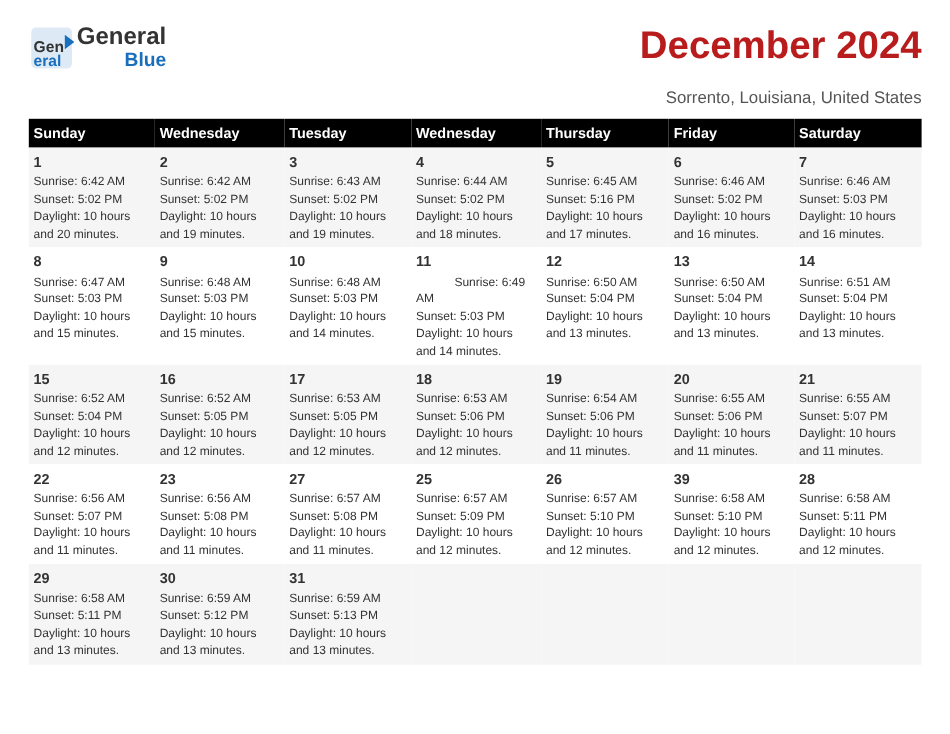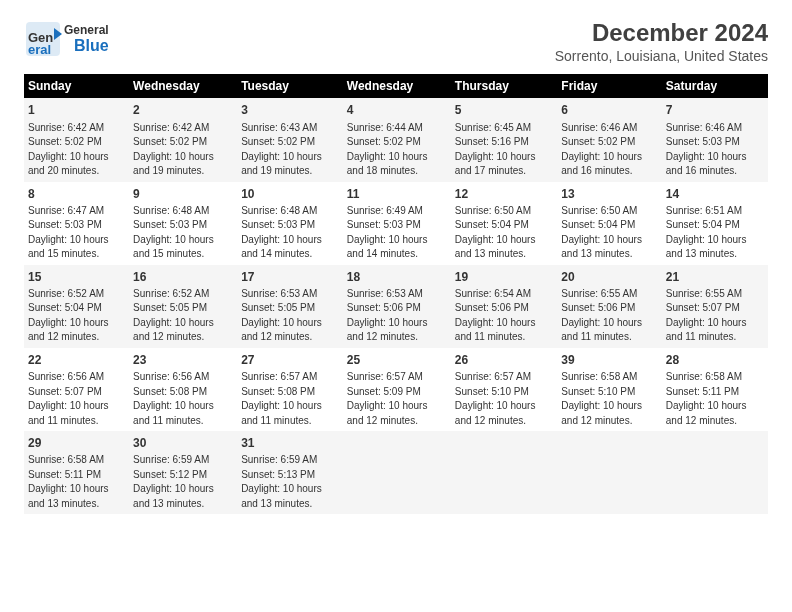--- a/index.html
+++ b/index.html
@@ -24,29 +24,29 @@
     }
     .logo {
       display: flex;
       flex-direction: column;
       align-items: flex-start;
     }
     .title-block {
       text-align: right;
     }
     .main-title {
-      font-size: 24px;
+      font-size: 32px;
       font-weight: bold;
-      color: #404040;
+      color: #b91c1c;
       line-height: 1.1;
     }
     .subtitle {
       font-size: 14px;
       color: #555;
-      margin-top: 2px;
+      margin-top: 18px;
     }
     table {
       width: 100%;
       border-collapse: collapse;
       font-size: 10.5px;
     }
     thead th {
       background-color: #000000;
       color: #fff;
       padding: 5px 4px;
@@ -88,21 +88,21 @@
   <div class="header">
     <div class="logo">
       <div style="display:flex;align-items:center;gap:2px;text-align:right;">
         <svg width="38" height="38" viewBox="0 0 38 38">
           <rect x="2" y="2" width="34" height="34" rx="4" fill="#1a6fbd" opacity="0.15"></rect>
           <text x="4" y="22" font-size="13" font-weight="bold" fill="#333" font-family="Arial">Gen</text>
           <text x="4" y="34" font-size="13" font-weight="bold" fill="#1a6fbd" font-family="Arial">eral</text>
           <polygon points="30,8 38,14 30,20" fill="#1a6fbd"></polygon>
         </svg>
         <div>
-          <div style="font-size:12px;font-weight:bold;color:#333;line-height:1.1;">General</div>
+          <div style="font-size:20px;font-weight:bold;color:#333;line-height:1.1;">General</div>
           <div style="font-size:16px;font-weight:bold;color:#1a6fbd;line-height:1.1;">Blue</div>
         </div>
       </div>
     </div>
     <div class="title-block">
       <div class="main-title">December 2024</div>
       <div class="subtitle">Sorrento, Louisiana, United States</div>
     </div>
   </div>
 
@@ -155,21 +155,21 @@
 Daylight: 10 hours
 and 15 minutes.</span></td>
           <td><span class="day-num">9</span><span class="day-info" style="white-space: pre-line;">Sunrise: 6:48 AM
 Sunset: 5:03 PM
 Daylight: 10 hours
 and 15 minutes.</span></td>
           <td><span class="day-num">10</span><span class="day-info" style="white-space: pre-line;">Sunrise: 6:48 AM
 Sunset: 5:03 PM
 Daylight: 10 hours
 and 14 minutes.</span></td>
-          <td><span class="day-num">11</span><span class="day-info" style="white-space: pre-line;">Sunrise: 6:49 AM
+          <td><span class="day-num">11</span><span class="day-info" style="white-space: pre-line; margin-left: 32px;">Sunrise: 6:49 AM
 Sunset: 5:03 PM
 Daylight: 10 hours
 and 14 minutes.</span></td>
           <td><span class="day-num">12</span><span class="day-info" style="white-space: pre-line;">Sunrise: 6:50 AM
 Sunset: 5:04 PM
 Daylight: 10 hours
 and 13 minutes.</span></td>
           <td><span class="day-num">13</span><span class="day-info" style="white-space: pre-line;">Sunrise: 6:50 AM
 Sunset: 5:04 PM
 Daylight: 10 hours

